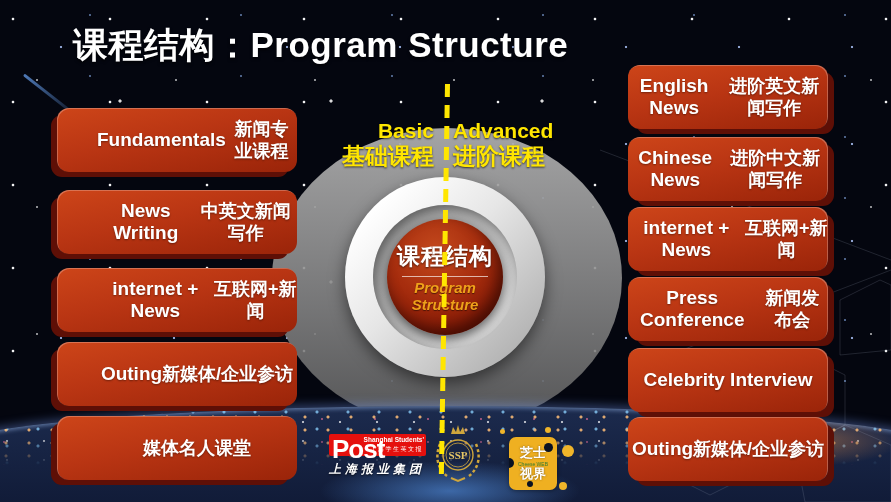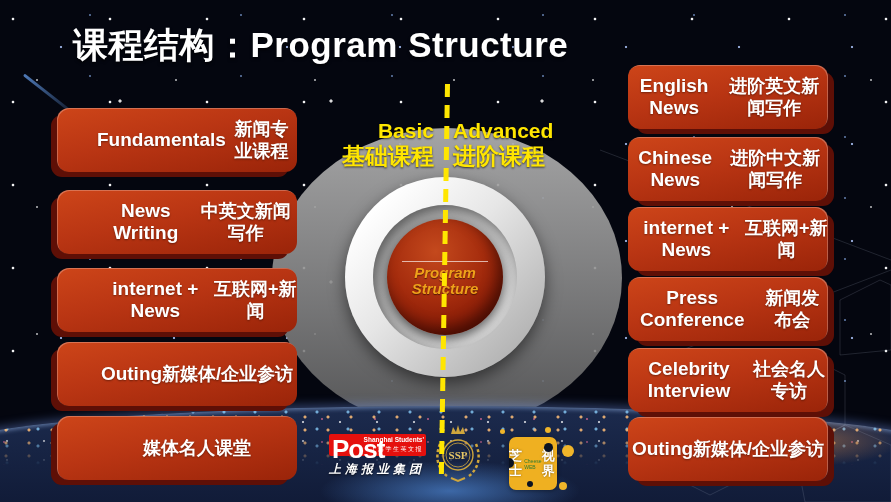--- a/index.html
+++ b/index.html
@@ -81,21 +81,21 @@
   .post-box{position:relative;width:97px;height:22px;background:#e5100d;border-radius:2px;}
   .post-word{position:absolute;left:3px;top:0px;color:#fff;font-size:26px;font-weight:800;
     letter-spacing:-1px;line-height:31px;}
   .post-tag{position:absolute;right:2px;top:2px;color:#fff;font-size:6.5px;font-weight:bold;}
   .post-sub{position:absolute;right:3px;bottom:2px;color:#fff;font-size:6px;letter-spacing:1.5px;}
   .post-cap{margin-top:5px;color:#fff;font-size:12px;font-weight:bold;letter-spacing:4px;
     white-space:nowrap;text-shadow:0 1px 2px rgba(0,0,0,.7);font-style:italic;}
   .ssp{position:absolute;left:427px;top:424px;z-index:7;}
   .cheese{position:absolute;left:509px;top:437px;width:48px;height:53px;z-index:9;
     background:#efb021;border-radius:7px;box-shadow:0 1px 4px rgba(0,0,0,.4);
-    display:flex;flex-direction:row;justify-content:center;align-items:center;overflow:hidden;}
+    display:flex;flex-direction:column;justify-content:center;align-items:center;overflow:hidden;}
   .cheese .c1,.cheese .c2{font-size:13px;font-weight:bold;color:#fff;line-height:1.1;
     text-shadow:0 0 2px rgba(90,60,0,.8);}
   .cheese .csub{font-size:5px;color:#2f7a33;line-height:1.2;}
   .hole{position:absolute;border-radius:50%;background:#0a1222;}
   .h1{width:9px;height:9px;right:4px;top:6px;}
   .h2{width:10px;height:10px;left:-5px;top:21px;}
   .h3{width:6px;height:6px;left:18px;bottom:3px;}
   .dot{position:absolute;border-radius:50%;background:#f0b52a;z-index:9;}
   .d1{left:562px;top:445px;width:12px;height:12px;}
   .d2{left:545px;top:427px;width:6px;height:6px;}
@@ -125,20 +125,21 @@
       <polygon points="120,300 170,275 220,300 220,350 170,375 120,350"></polygon>
       <polygon points="300,180 340,160 351,165 351,230 300,235"></polygon>
       <line x1="60" y1="30" x2="351" y2="140"></line>
       <line x1="90" y1="250" x2="351" y2="150"></line>
     </g>
   </svg>
 
   <div class="ring"></div>
   <div class="ring-inner"></div>
   <div class="redcore">
+    <div class="core-zh">课程结构</div>
     <div class="core-div"></div>
     <div class="core-en">Program Structure</div>
   </div>
 
   <div class="dash"></div>
   <div class="lbl basic-en">Basic</div>
   <div class="lbl basic-zh">基础课程</div>
   <div class="lbl adv-en">Advanced</div>
   <div class="lbl adv-zh">进阶课程</div>
 
@@ -177,21 +178,20 @@
       <div class="pbox right" style="top: 207px;">
         <div class="en">internet + News</div>
         <div class="zh">互联网+新闻</div>
       </div>
       <div class="pbox right" style="top: 277px;">
         <div class="en">Press Conference</div>
         <div class="zh">新闻发布会</div>
       </div>
       <div class="pbox right" style="top: 348px;">
         <div class="en">Celebrity Interview</div>
-        <div class="zh">社会名人专访</div>
       </div>
       <div class="pbox right" style="top: 417px;">
         <div class="en">Outing</div>
         <div class="zh">新媒体/企业参访</div>
       </div>
     </div>
 
   <div class="post">
     <div class="post-box">
       <span class="post-word">Post</span>

